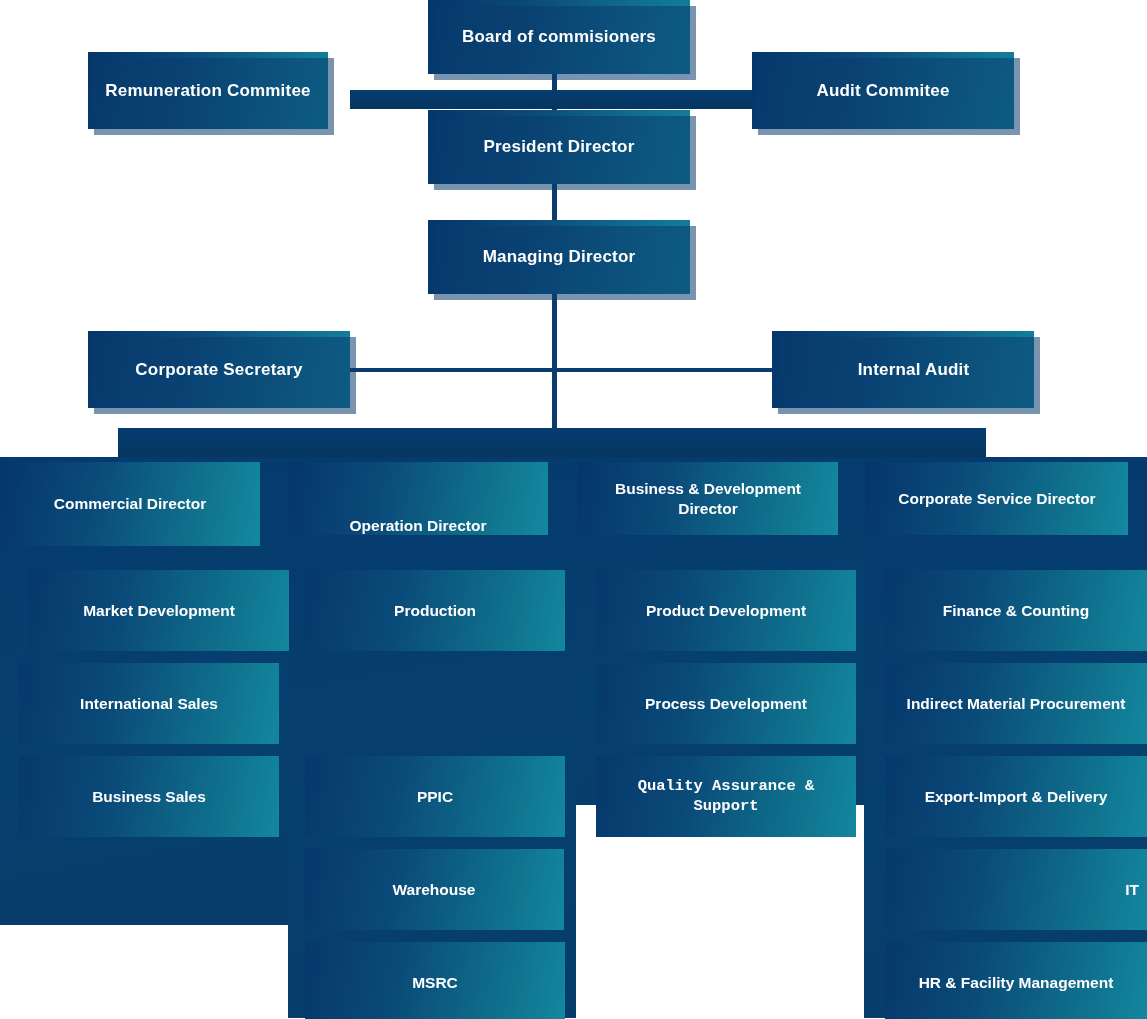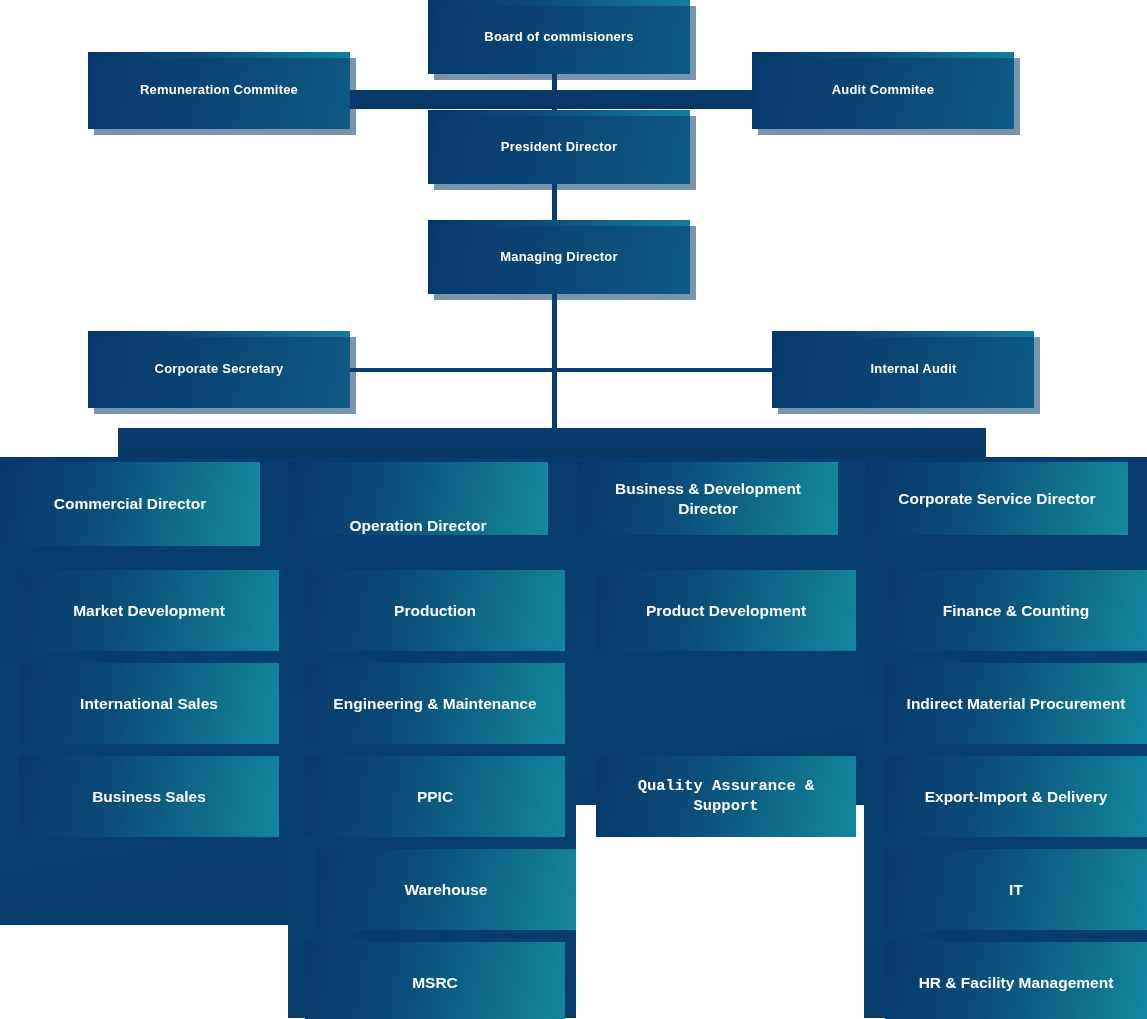--- a/index.html
+++ b/index.html
@@ -10,21 +10,21 @@
   }
   #chart{position:absolute;inset:0;}
 
   
   .node{
     position:absolute;
     display:flex;align-items:center;justify-content:center;
     text-align:center;
     color:#ffffff;
     font-weight:bold;
-    font-size:13px;
+    font-size:17px;
     letter-spacing:.2px;
     line-height:1.25;
     padding:0 10px;
     box-sizing:border-box;
     background:linear-gradient(100deg,#05366b 0%,#0b4a79 38%,#116f90 78%,#12819c 100%);
     z-index:5;
   }
   .node.shadow::after{
     content:"";position:absolute;left:6px;right:-6px;top:6px;bottom:-6px;
     background:#0a3d6e;z-index:-1;opacity:.55;
@@ -67,21 +67,21 @@
   <div class="conn" style="left:552px;top:292px;width:5px;height:142px;"></div>
 
   <div class="conn thin" style="left:350px;top:368px;width:422px;height:4px;"></div>
 
   <div class="bar" style="left:118px;top:428px;width:868px;height:29px;"></div>
 
   <div class="node shadow" style="left:428px;top:0px;width:262px;height:74px;">
     <span>Board of commisioners</span>
   </div>
 
-  <div class="node shadow" style="left:88px;top:52px;width:262px;height:77px;">
+  <div class="node shadow" style="left:88px;top:52px;width:240px;height:77px;">
     <span>Remuneration Commitee</span>
   </div>
 
   <div class="node shadow" style="left:752px;top:52px;width:262px;height:77px;">
     <span>Audit Commitee</span>
   </div>
 
   <div class="node shadow" style="left:428px;top:110px;width:262px;height:74px;">
     <span>President Director</span>
   </div>
@@ -95,74 +95,74 @@
   </div>
 
   <div class="node shadow" style="left:772px;top:331px;width:262px;height:77px;padding-left:31px;">
     <span>Internal Audit</span>
   </div>
 
   <div class="colpanel" style="left:0px;top:457px;width:288px;height:468px;"></div>
   <div class="colbox colhead" style="left:0px;top:462px;width:260px;height:84px;">
     <span>Commercial Director</span>
   </div>
-  <div class="colbox" style="left:19px;top:570px;width:260px;height:81px;">
+  <div class="colbox" style="left:29px;top:570px;width:260px;height:81px;">
     <span>Market Development</span>
   </div>
   <div class="colbox" style="left:19px;top:663px;width:260px;height:81px;">
     <span>International Sales</span>
   </div>
   <div class="colbox" style="left:19px;top:756px;width:260px;height:81px;">
     <span>Business Sales</span>
   </div>
 
   <div class="colpanel" style="left:288px;top:457px;width:288px;height:561px;"></div>
   <div class="colbox colhead" style="left:288px;top:462px;width:260px;height:73px;align-items:flex-end;">
     <span>Operation Director</span>
   </div>
   <div class="colbox" style="left:305px;top:570px;width:260px;height:81px;">
     <span>Production</span>
   </div>
-  <div class="colbox" style="left:305px;top:663px;width:260px;height:81px;">
-    <span>Engineering &amp; Maintenance</span>
-  </div>
   <div class="colbox" style="left:305px;top:756px;width:260px;height:81px;">
     <span>PPIC</span>
   </div>
-  <div class="colbox" style="left:316px;top:849px;width:260px;height:81px;align-items:center;">
+  <div class="colbox" style="left:304px;top:849px;width:260px;height:81px;align-items:center;">
     <span>Warehouse</span>
   </div>
   <div class="colbox" style="left:305px;top:942px;width:260px;height:81px;">
     <span>MSRC</span>
   </div>
 
   <div class="colpanel" style="left:576px;top:457px;width:288px;height:348px;"></div>
   <div class="colbox colhead" style="left:578px;top:462px;width:260px;height:73px;">
     <span>Business &amp; Development Director</span>
   </div>
   <div class="colbox" style="left:596px;top:570px;width:260px;height:81px;">
     <span>Product Development</span>
+  </div>
+  <div class="colbox" style="left:596px;top:663px;width:260px;height:81px;">
+    <span>Process Development</span>
   </div>
   <div class="colbox" style="left:596px;top:756px;width:260px;height:81px;font-family:Liberation Mono, monospace;">
     <span>Quality Assurance &amp; Support</span>
   </div>
 
   <div class="colpanel" style="left:864px;top:457px;width:283px;height:561px;"></div>
   <div class="colbox colhead" style="left:866px;top:462px;width:262px;height:73px;">
     <span>Corporate Service Director</span>
   </div>
   <div class="colbox" style="left:885px;top:570px;width:262px;height:81px;">
     <span>Finance &amp; Counting</span>
   </div>
   <div class="colbox" style="left:885px;top:663px;width:262px;height:81px;">
     <span>Indirect Material Procurement</span>
   </div>
   <div class="colbox" style="left:885px;top:756px;width:262px;height:81px;">
     <span>Export-Import &amp; Delivery</span>
   </div>
-  <div class="colbox" style="left:885px;top:849px;width:262px;height:81px;">
+  <div class="colbox" style="left:885px;top:849px;width:262px;height:81px;justify-content:flex-end;">
     <span>IT</span>
   </div>
   <div class="colbox" style="left:885px;top:942px;width:262px;height:81px;">
     <span>HR &amp; Facility Management</span>
   </div>
 
 </div>
 
 </body></html>

